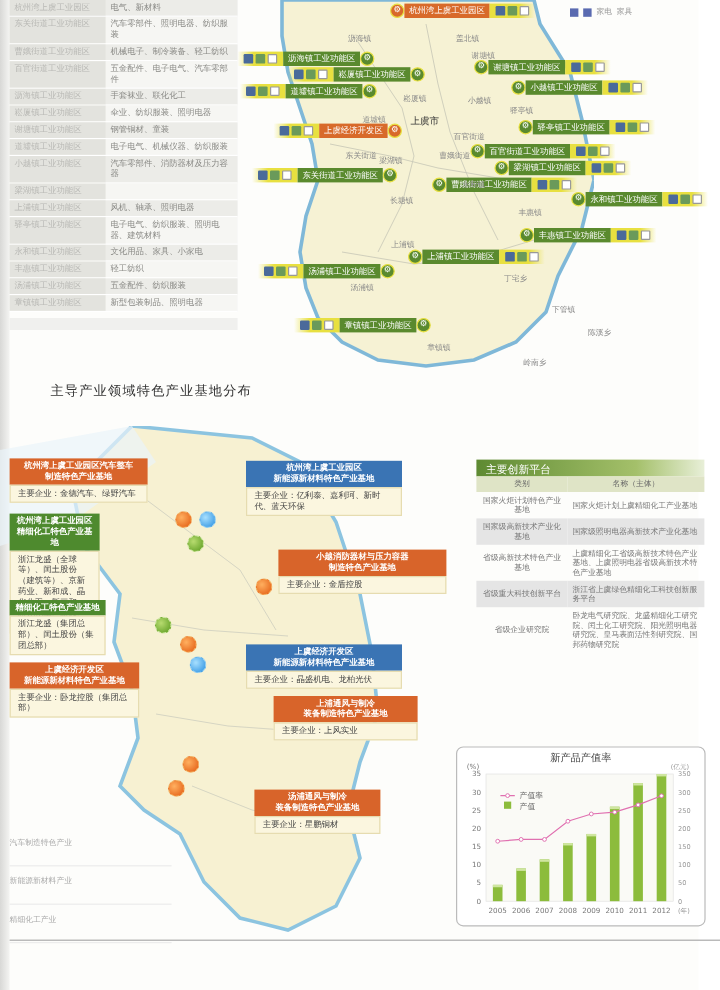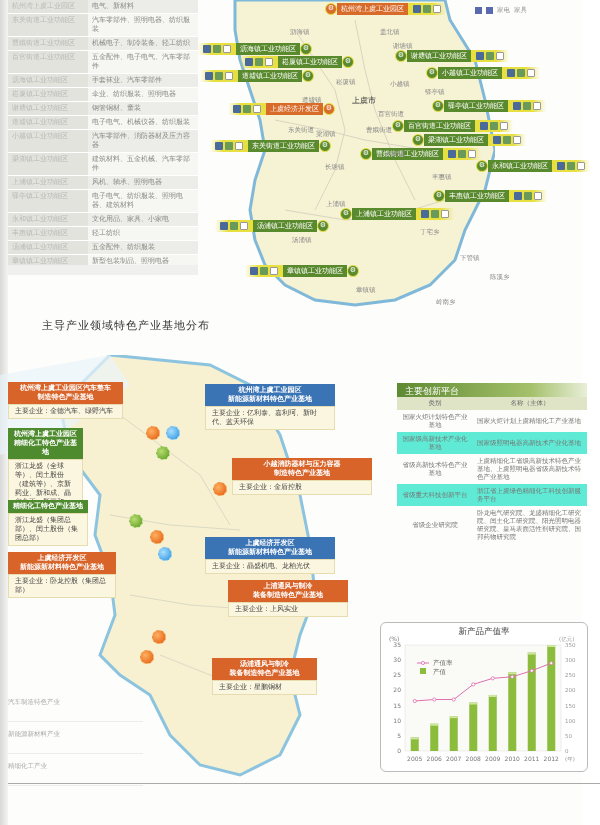--- a/index.html
+++ b/index.html
@@ -47,21 +47,21 @@
   .dot.blue { background: radial-gradient(circle at 35% 35%, #a8e0ff, #2a90e0); border-color: #9ad0f0; }
   .dot.green { background: radial-gradient(circle at 35% 35%, #b8dc70, #5a9a1e); border-color: #cde6a0; }
 
   
   .innov { position: absolute; left: 397px; top: 383px; width: 190px; }
   .innov .title { background: linear-gradient(90deg, #5e8a32, #a4c06a 70%, #e8efd8); color: #fff; font-size: 9px; padding: 2px 8px; height: 14px; }
   .innov table { width: 100%; border-collapse: collapse; font-size: 6.5px; color: #777; }
   .innov th { background: #dfe4c6; color: #666; font-weight: normal; padding: 2px; }
   .innov td { padding: 3px 4px; line-height: 8px; vertical-align: middle; }
   .innov td.cat { text-align: center; width: 40%; }
-  .innov tr.alt td { background: #5eead4; }
+  .innov tr.alt td { background: #e5e5e5; }
 
   
   .chart-box { position: absolute; left: 380px; top: 622px; width: 208px; height: 150px; border: 1px solid #bbb; border-radius: 6px; background: #fff; }
   .chart-title { position: absolute; left: 0; width: 100%; top: 3px; text-align: center; font-size: 8.5px; color: #444; }
   .chart-svg { position: absolute; left: 0; top: 0; }
 
   .bl-labels { position: absolute; left: 8px; top: 690px; width: 135px; font-size: 6.5px; color: #aaa; }
   .bl-labels div { padding: 8px 0 14px; border-bottom: 1px solid #ececec; filter: blur(0.3px); }
   .footer-line { position: absolute; left: 8px; top: 783px; width: 592px; height: 1px; background: #aaa; }
 </style>
@@ -83,41 +83,40 @@
       <div class="tl-row">
         <div class="tl-name">曹娥街道工业功能区</div>
                      <div class="tl-ind">机械电子、制冷装备、轻工纺织</div>
       </div>
       <div class="tl-row">
         <div class="tl-name">百官街道工业功能区</div>
                      <div class="tl-ind">五金配件、电子电气、汽车零部件</div>
       </div>
       <div class="tl-row">
         <div class="tl-name">沥海镇工业功能区</div>
-                     <div class="tl-ind">手套袜业、汽车零部件</div>
+                     <div class="tl-ind">手套袜业、联化化工</div>
       </div>
       <div class="tl-row">
         <div class="tl-name">崧厦镇工业功能区</div>
                      <div class="tl-ind">伞业、纺织服装、照明电器</div>
       </div>
       <div class="tl-row">
         <div class="tl-name">谢塘镇工业功能区</div>
                      <div class="tl-ind">钢管铜材、童装</div>
       </div>
       <div class="tl-row">
         <div class="tl-name">道墟镇工业功能区</div>
                      <div class="tl-ind">电子电气、机械仪器、纺织服装</div>
       </div>
       <div class="tl-row">
         <div class="tl-name">小越镇工业功能区</div>
                      <div class="tl-ind">汽车零部件、消防器材及压力容器</div>
       </div>
       <div class="tl-row">
         <div class="tl-name">梁湖镇工业功能区</div>
-                     <div class="tl-ind">建筑材料、五金机械、汽车零部件</div>
       </div>
       <div class="tl-row">
         <div class="tl-name">上浦镇工业功能区</div>
                      <div class="tl-ind">风机、轴承、照明电器</div>
       </div>
       <div class="tl-row">
         <div class="tl-name">驿亭镇工业功能区</div>
                      <div class="tl-ind">电子电气、纺织服装、照明电器、建筑材料</div>
       </div>
       <div class="tl-row">
@@ -142,21 +141,21 @@
   <svg class="map-svg" style="left:195px;top:0" width="300" height="310" viewBox="0 0 300 310">
     <path d="M40,0 L250,0 L255,20 L280,60 L290,100 L300,150 L290,190 L270,230 L260,260 L235,285 L200,300 L160,305 L120,300 L90,285 L70,265 L60,240 L55,210 L60,180 L70,150 L65,120 L55,90 L45,60 L40,30 Z" fill="#f6f2d4" stroke="#7fb8d8" stroke-width="3"></path>
     <path d="M100,30 L120,60 L140,90 L150,130 L140,170 L120,210 M160,20 L170,70 L180,110 L200,160 L220,200 M80,120 L130,130 L170,140 L230,150 M90,210 L150,220 L200,215 L250,200" fill="none" stroke="#c8c8b8" stroke-width="0.7"></path>
   </svg>
   <div class="legend-top">
     <span class="sq"></span>
     <span class="sq"></span>
     <span>家电</span>
     <span>家具</span>
   </div>
-  <div class="city" style="left:352px;top:95px;">上虞市</div>
+  <div class="city" style="left:342px;top:95px;">上虞市</div>
   <div id="zoneLabels">
       <div class="zone-label" style="left: 325px; top: 3px;">
         <span class="gear orange">⚙</span>
         <span class="name orange">杭州湾上虞工业园区</span>
         <span class="bar right">
           <span class="ico"></span>
           <span class="ico g"></span>
           <span class="ico w"></span>
         </span>
       </div>

